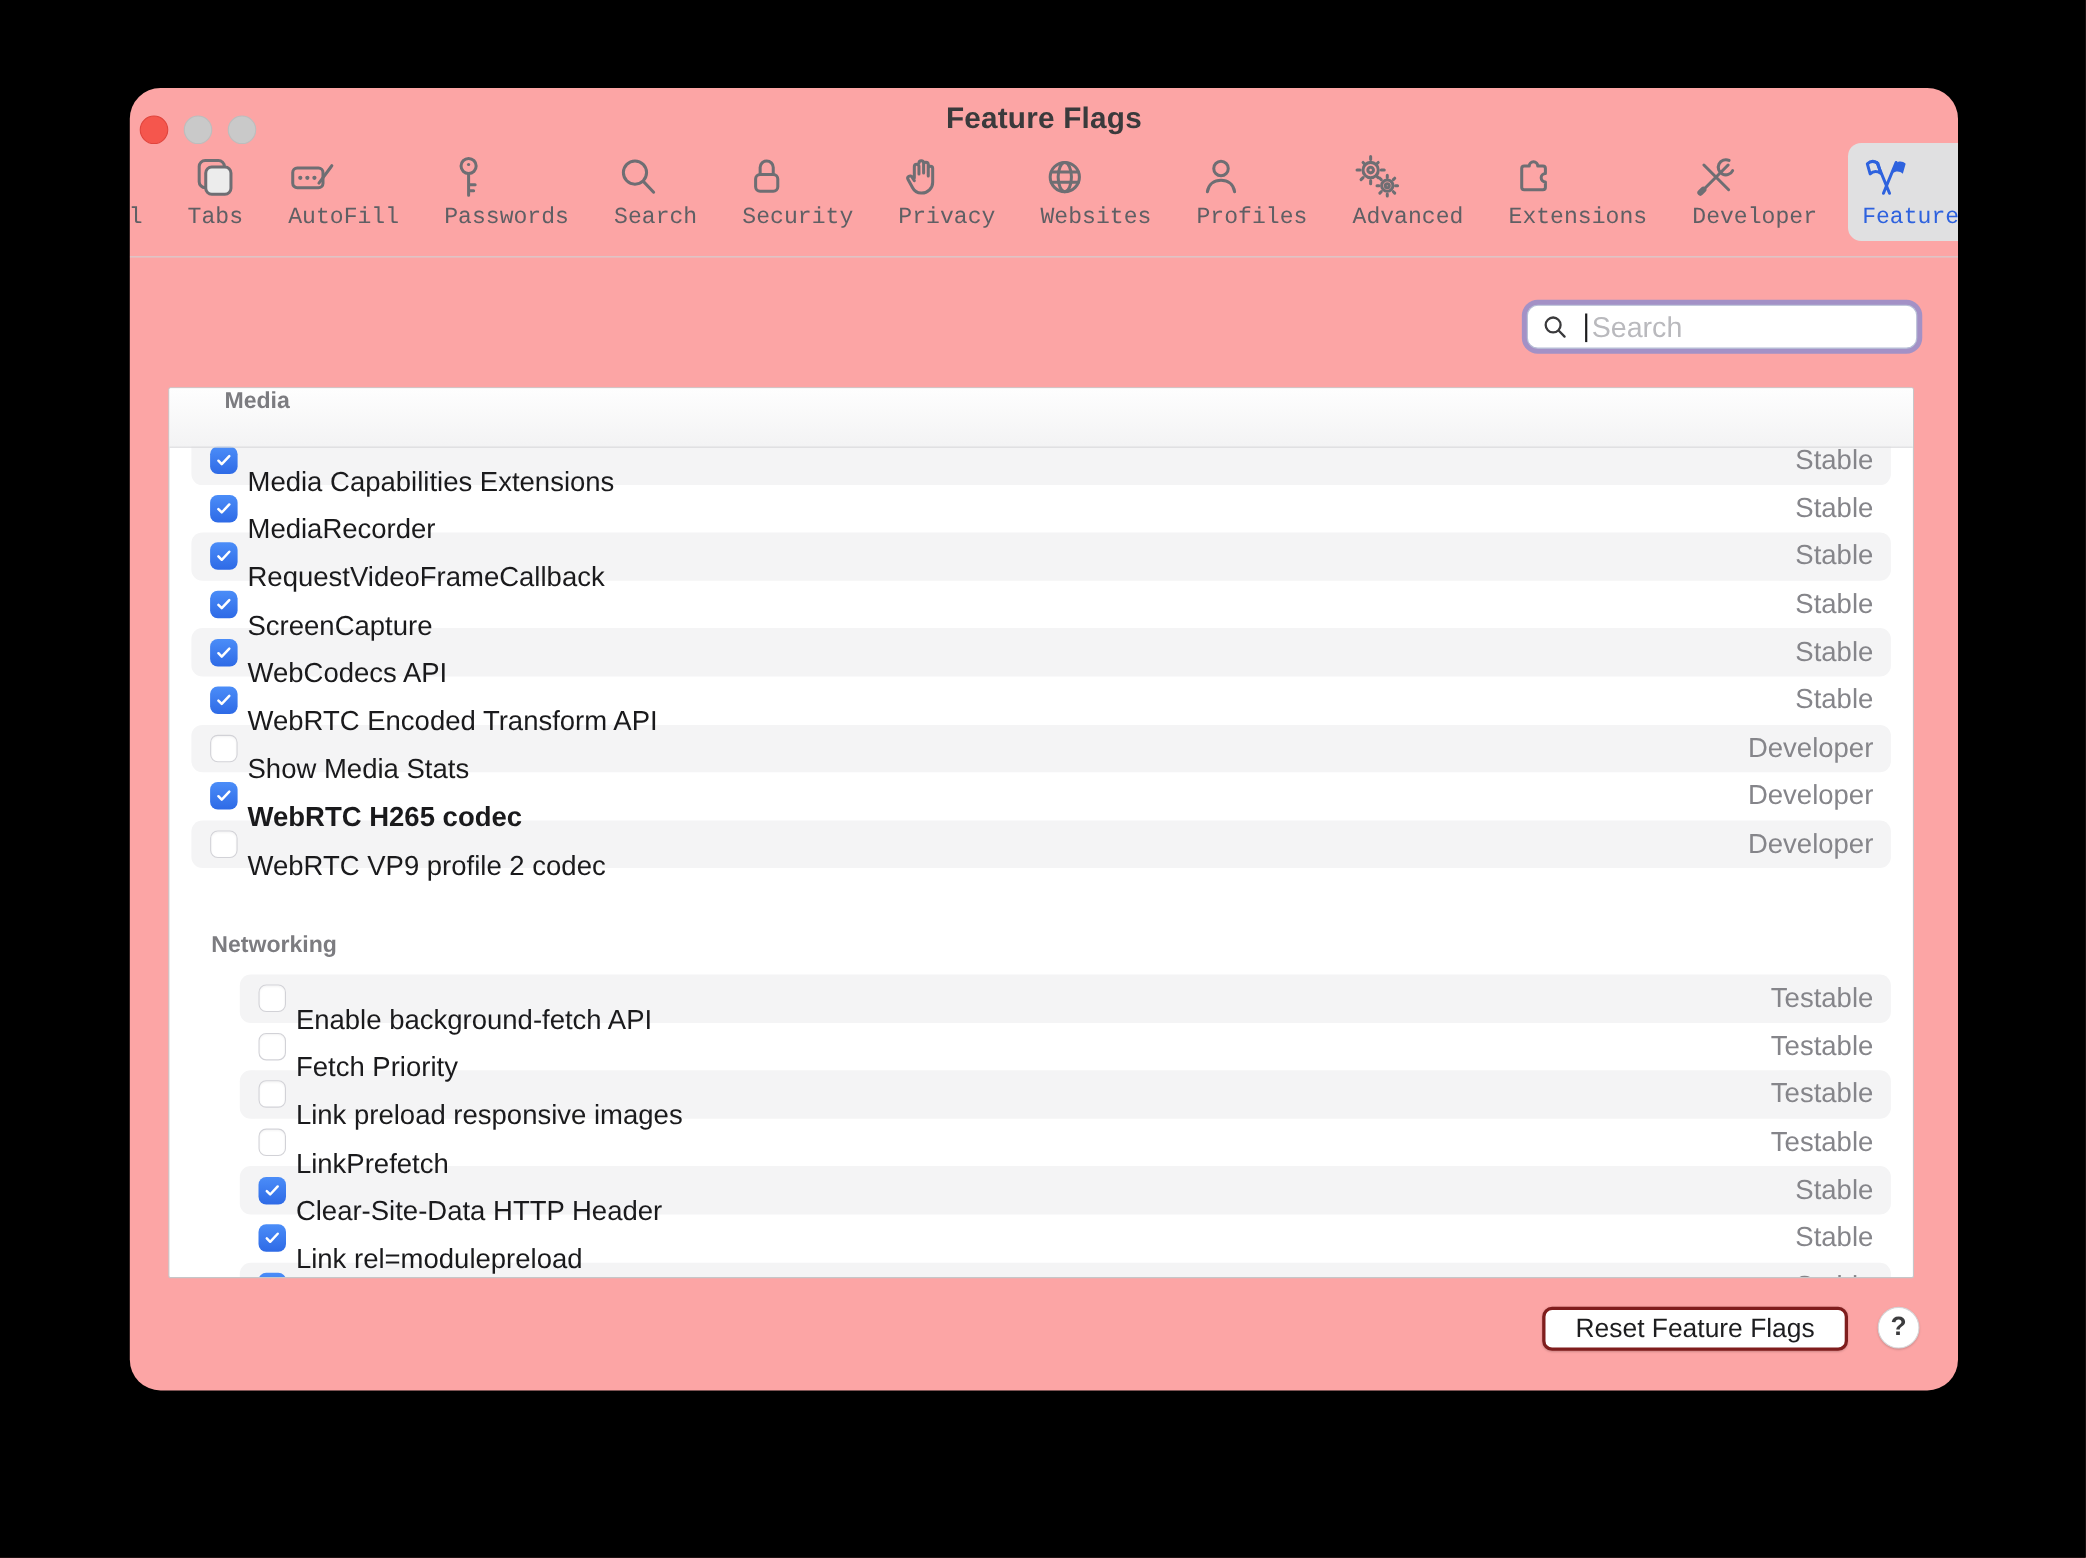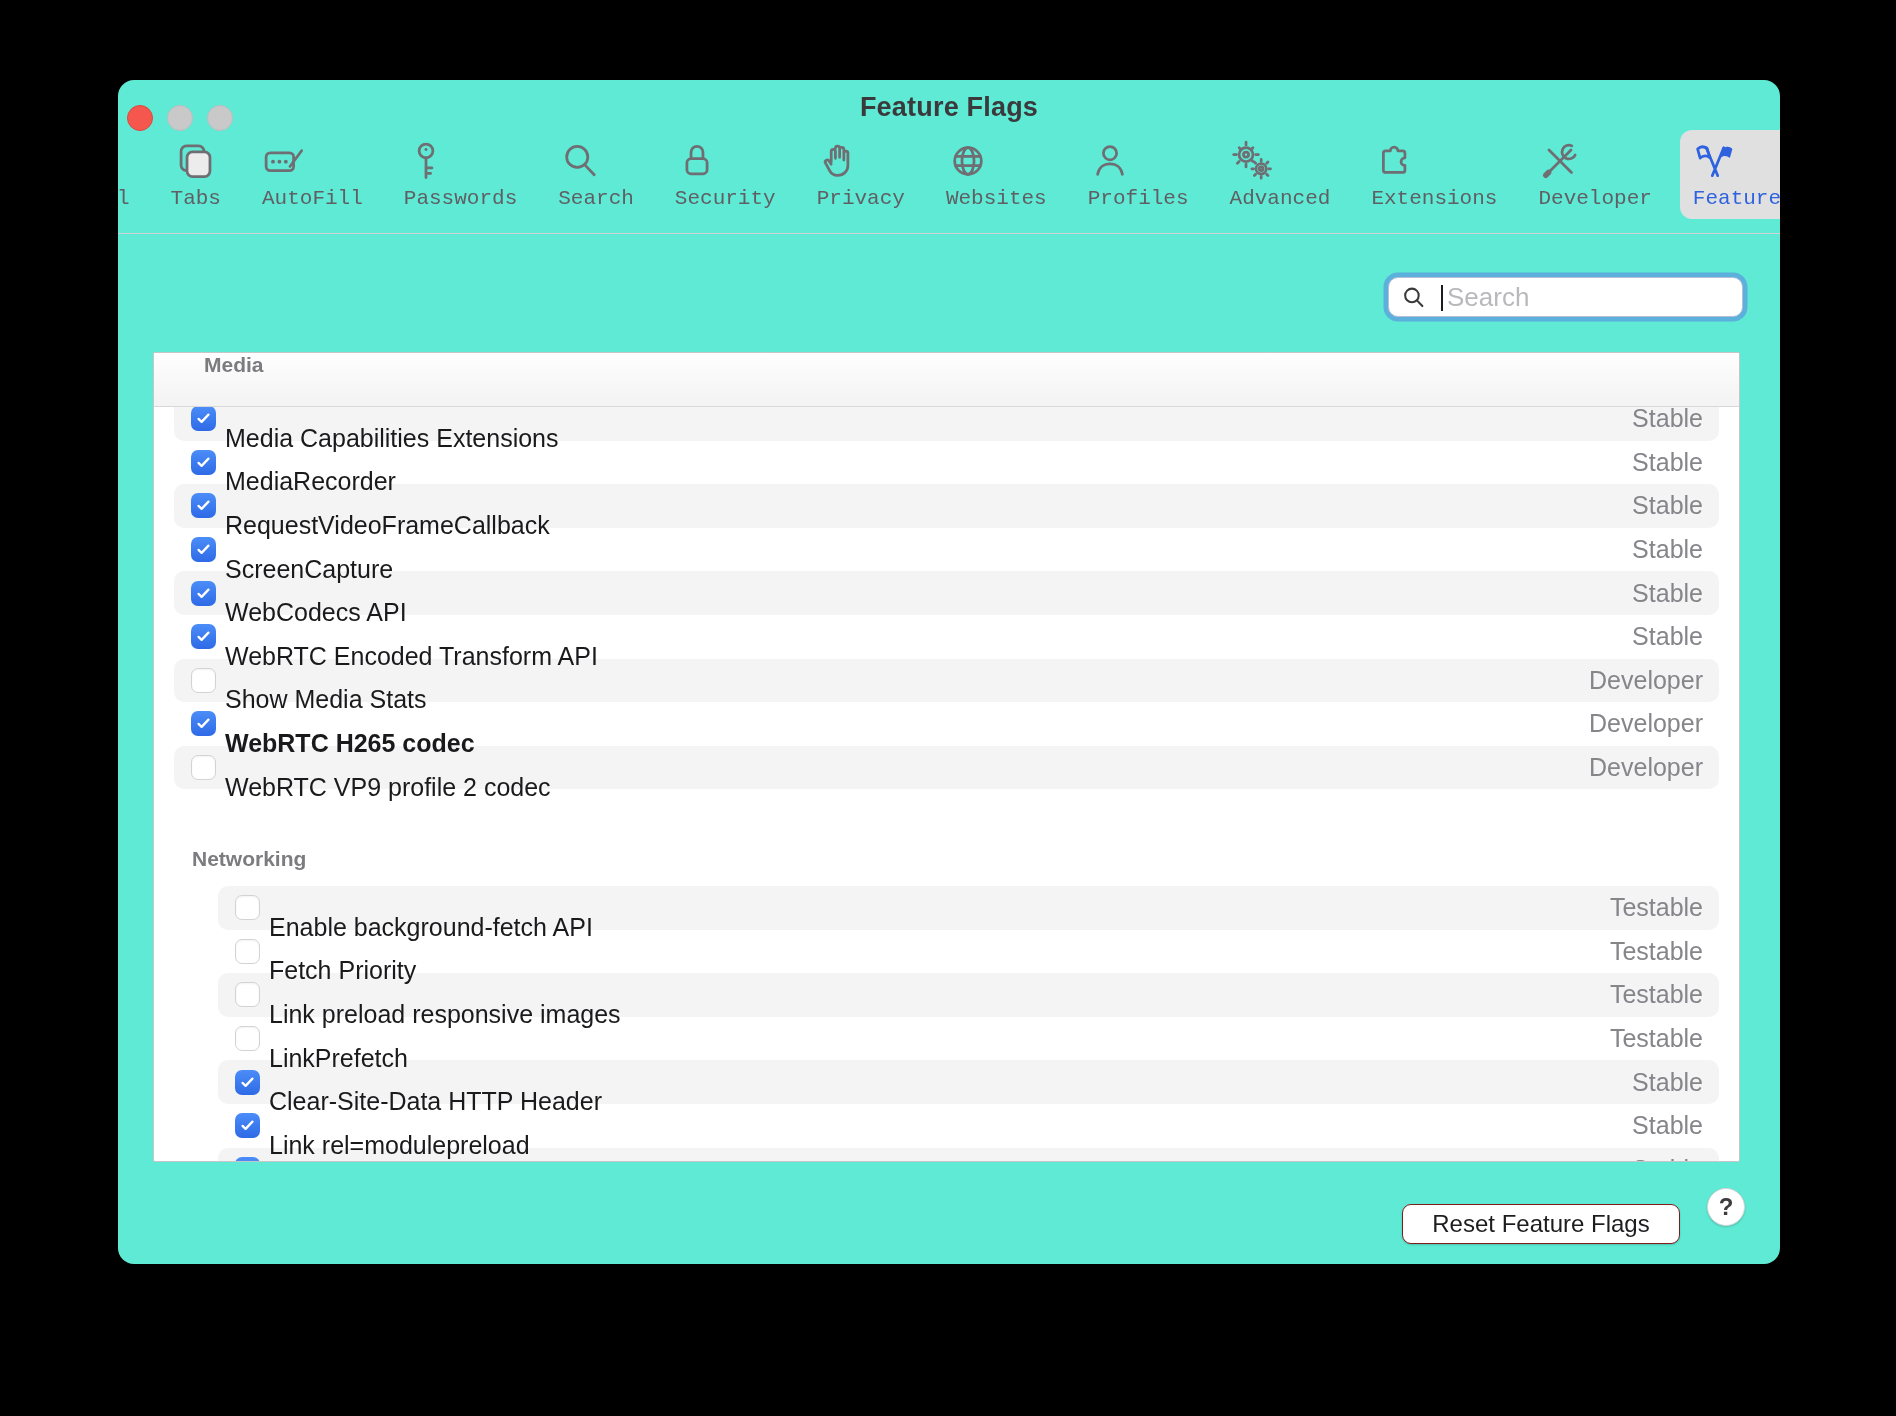--- a/index.html
+++ b/index.html
@@ -1,20 +1,20 @@
 <!DOCTYPE html>
 <html><head>
 <meta charset="utf-8">
 <style>
   * { margin:0; padding:0; box-sizing:border-box; }
   html,body { width:1896px; height:1416px; background:#000; font-family:"Liberation Sans","DejaVu Sans",sans-serif; }
   .screen { position:relative; width:1896px; height:1416px; background:#000; overflow:hidden; }
 
   .window { position:absolute; left:118px; top:80px; width:1662px; height:1184px;
-            background:#5eead4; border-radius:16px; overflow:hidden;
+            background:#fca5a5; border-radius:28px; overflow:hidden;
             box-shadow:0 34px 90px rgba(0,0,0,.6); }
 
   
   .traffic { position:absolute; left:9px; top:25px; display:flex; gap:14px; z-index:5; }
   .tl { width:26px; height:26px; border-radius:50%; }
   .tl.red  { background:#f5564d; border:1px solid #e0453d; }
   .tl.gray { background:#c9c9c9; border:1px solid #bdbdbd; }
   .title { position:absolute; left:0; right:0; top:12px; text-align:center;
            font-size:27px; font-weight:bold; color:#3a3a3c; letter-spacing:.2px; }
 
@@ -59,23 +59,23 @@
   .cb { width:25px; height:25px; border-radius:7px; flex:none; display:flex;
         align-items:center; justify-content:center; }
   .cb.on { background:linear-gradient(180deg,#4b8df8,#2e6ae6); }
   .cb.off { background:#fff; border:1.5px solid #d2d2d7; box-shadow:inset 0 1px 2px rgba(0,0,0,.05); }
   .lab { margin-left:9px; font-size:25px; color:#1a1a1c; white-space:nowrap;margin-top:39px; }
   .lab.bold { font-weight:bold; }
   .status { margin-left:auto; font-size:25px; color:#85858a; }
 
   
   .reset { position:absolute; left:1284px; top:1108px; width:278px; height:40px;
-           background:#fff; border:1px solid #7f1d1d; border-radius:9px;
+           background:#fff; border:3px solid #7f1d1d; border-radius:9px;
            box-shadow:0 1px 2px rgba(0,0,0,.18); font-size:24px; color:#1d1d1f;
-           font-family:"Liberation Sans","DejaVu Sans",sans-serif;margin-top:16px; }
+           font-family:"Liberation Sans","DejaVu Sans",sans-serif; }
   .help { position:absolute; left:1589px; top:1108px; width:38px; height:38px;
           background:#fff; border:1px solid #d6d6d8; border-radius:50%;
           box-shadow:0 1px 2px rgba(0,0,0,.18); font-size:24px; font-weight:bold; color:#3c3c3e;
           font-family:"Liberation Sans","DejaVu Sans",sans-serif; }
 </style>
 </head>
 <body>
 
 <div class="screen">
   <div class="window">

